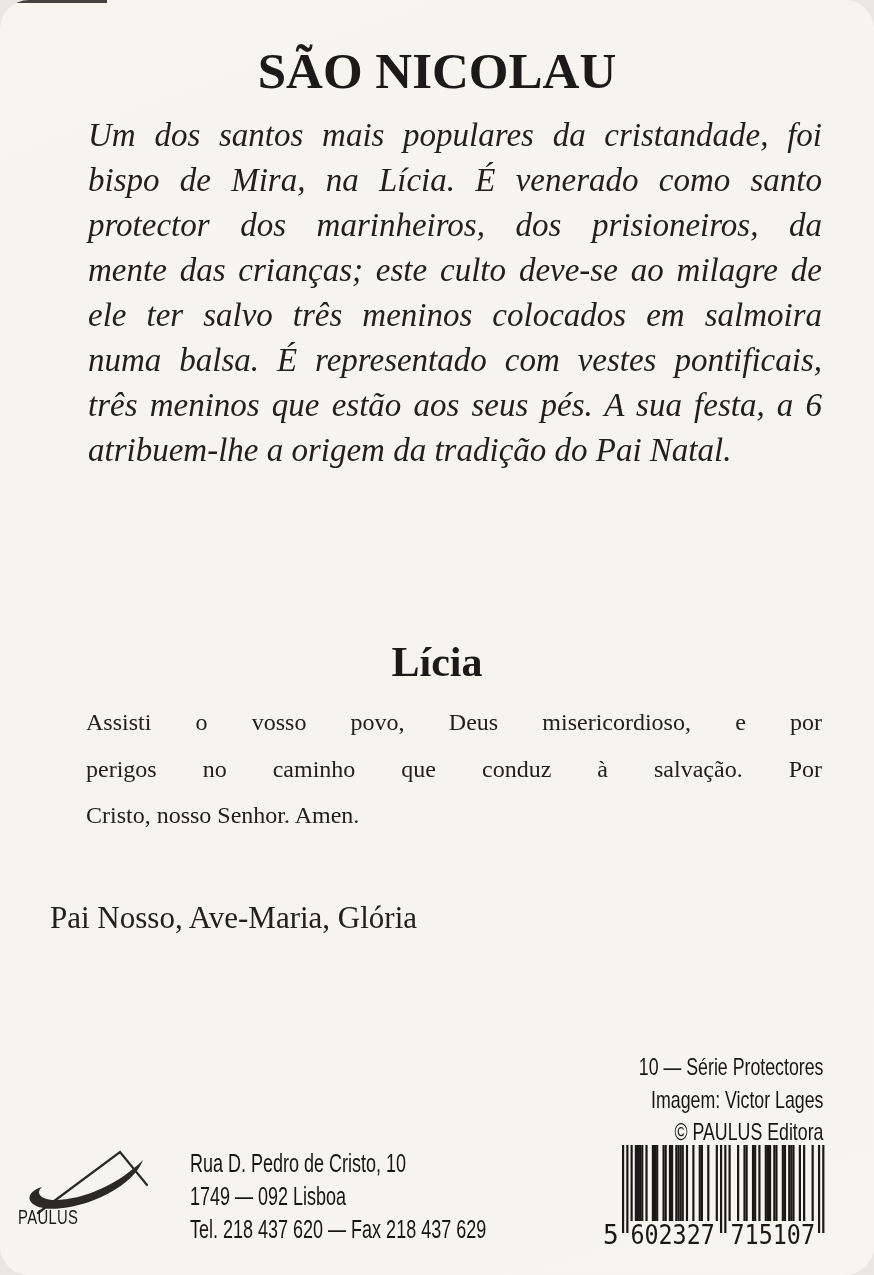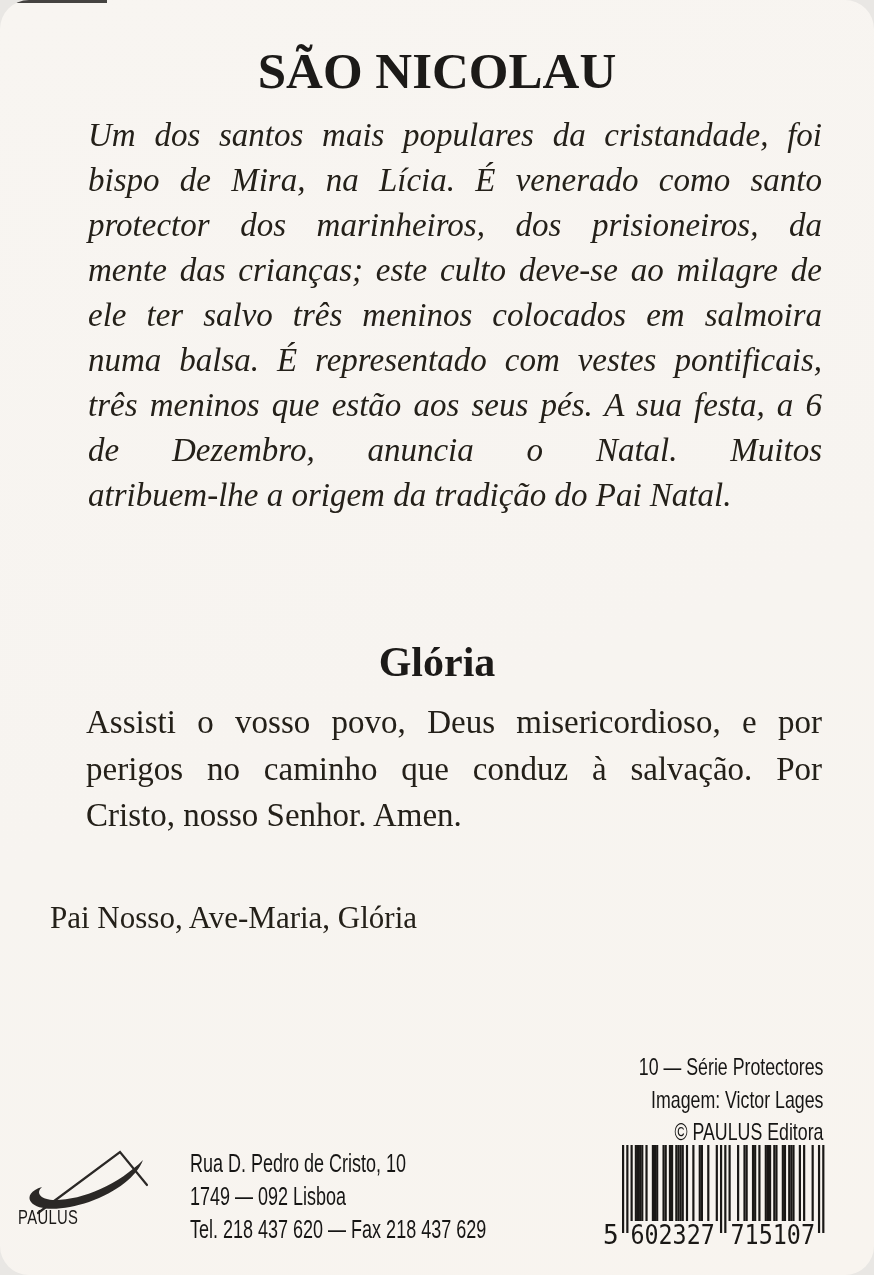--- a/index.html
+++ b/index.html
@@ -32,21 +32,21 @@
   .jline{text-align:justify;text-align-last:justify;white-space:normal;margin-left:36px;}
   .jlast{text-align-last:left;}
   .oracao{
     position:absolute;top:638px;left:0;width:100%;margin:0;
     text-align:center;
     font-size:42px;font-weight:bold;
     color:#1c1a18;
   }
   .prayer{
     position:absolute;top:699px;left:50px;width:772px;
-    font-size:33px;line-height:46.5px;
+    font-size:24px;line-height:46.5px;
     color:#242019;
   }
   .devotions{
     position:absolute;top:900px;left:50px;
     font-size:31px;
     color:#242019;
   }
   .credits{
     position:absolute;top:1051px;right:51px;
     text-align:right;
@@ -94,25 +94,24 @@
   <h1 class="title">SÃO NICOLAU</h1>
 
   <div class="bio">
       <div class="jline">Um dos santos mais populares da cristandade, foi</div>
       <div class="jline">bispo de Mira, na Lícia. É venerado como santo</div>
       <div class="jline">protector dos marinheiros, dos prisioneiros, da</div>
       <div class="jline">mente das crianças; este culto deve-se ao milagre de</div>
       <div class="jline">ele ter salvo três meninos colocados em salmoira</div>
       <div class="jline">numa balsa. É representado com vestes pontificais,</div>
       <div class="jline">três meninos que estão aos seus pés. A sua festa, a 6</div>
-      <div class="jline">de Dezembro, anuncia o Natal. Muitos</div>
       <div class="jline jlast">atribuem-lhe a origem da tradição do Pai Natal.</div>
     </div>
 
-  <h2 class="oracao">Glória</h2>
+  <h2 class="oracao">Lícia</h2>
 
   <div class="prayer">
       <div class="jline">Assisti o vosso povo, Deus misericordioso, e por</div>
       <div class="jline">perigos no caminho que conduz à salvação. Por</div>
       <div class="jline jlast">Cristo, nosso Senhor. Amen.</div>
     </div>
 
   <div class="devotions">Pai Nosso, Ave-Maria, Glória</div>
 
   <div class="credits">

